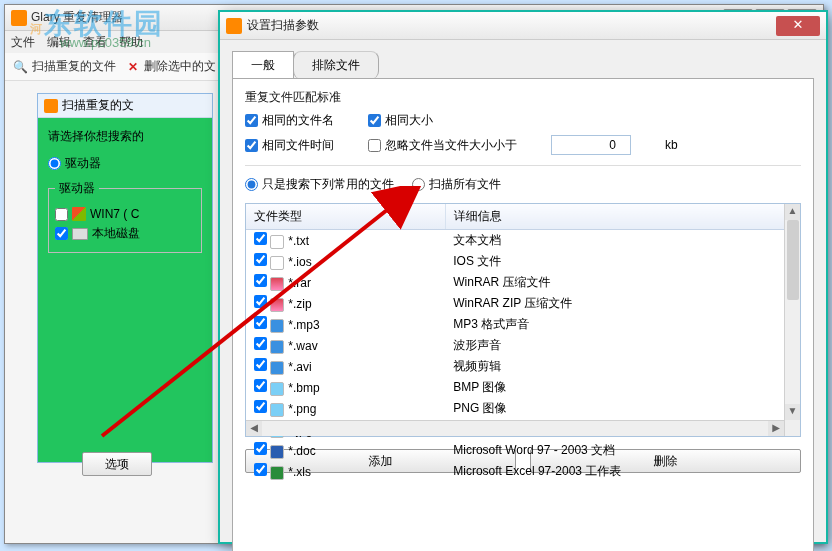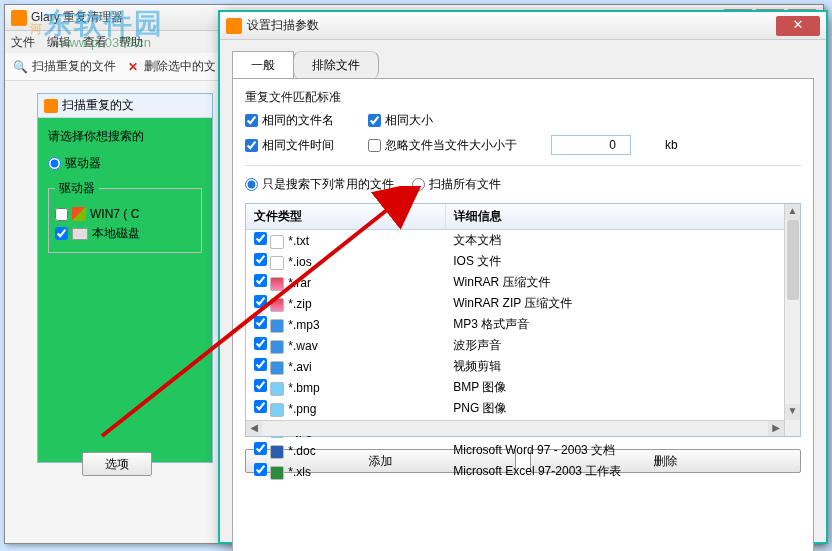--- a/index.html
+++ b/index.html
@@ -51,21 +51,21 @@
 .grp-title { margin-bottom: 6px; color: #111; }
 .chk-row { display: flex; gap: 34px; margin: 6px 0; align-items: center; flex-wrap: wrap; }
 .chk { display: flex; align-items: center; gap: 4px; }
 .chk input { accent-color: #2277dd; }
 .divider { border: none; border-top: 1px solid #ddd; margin: 10px 0; }
 .num-in { width: 80px; height: 20px; border: 1px solid #abc4de; text-align: right; padding-right: 14px; }
 .radiogrp { display: flex; gap: 18px; margin: 8px 0 10px; }
 
 .table-wrap { border: 1px solid #abc4de; height: 234px; position: relative; }
 .tbl { width: 100%; border-collapse: collapse; }
-.tbl th { background: linear-gradient(#fbfcff,#e8eef8); text-align: left; padding: 4px 8px; border-bottom: 1px solid #c5d3e6; border-right: 1px solid #d7e2f0; font-weight: bold; }
+.tbl th { background: linear-gradient(#fbfcff,#e8eef8); text-align: left; padding: 4px 8px; border-bottom: 1px solid #c5d3e6; border-right: 1px solid #d7e2f0; font-weight: normal; }
 .tbl td { padding: 2px 8px; border-bottom: 0; height: 20px; }
 .tbl td:first-child { width: 36%; }
 .row-ico { display: inline-block; width: 14px; height: 14px; vertical-align: middle; margin-right: 4px; background: #eee; border: 1px solid #bbb; border-radius: 2px; }
 .row-ico.txt { background: #fff; }
 .row-ico.rar { background: linear-gradient(#d45,#f8b); }
 .row-ico.mp3 { background: #3a90e0; }
 .row-ico.img { background: #7bcff6; }
 .row-ico.doc { background: #2a5db0; }
 .row-ico.xls { background: #2a8c3a; }
 .vscroll { position: absolute; right: 0; top: 0; width: 16px; height: 100%; background: #efefef; border-left: 1px solid #d0d0d0; }

